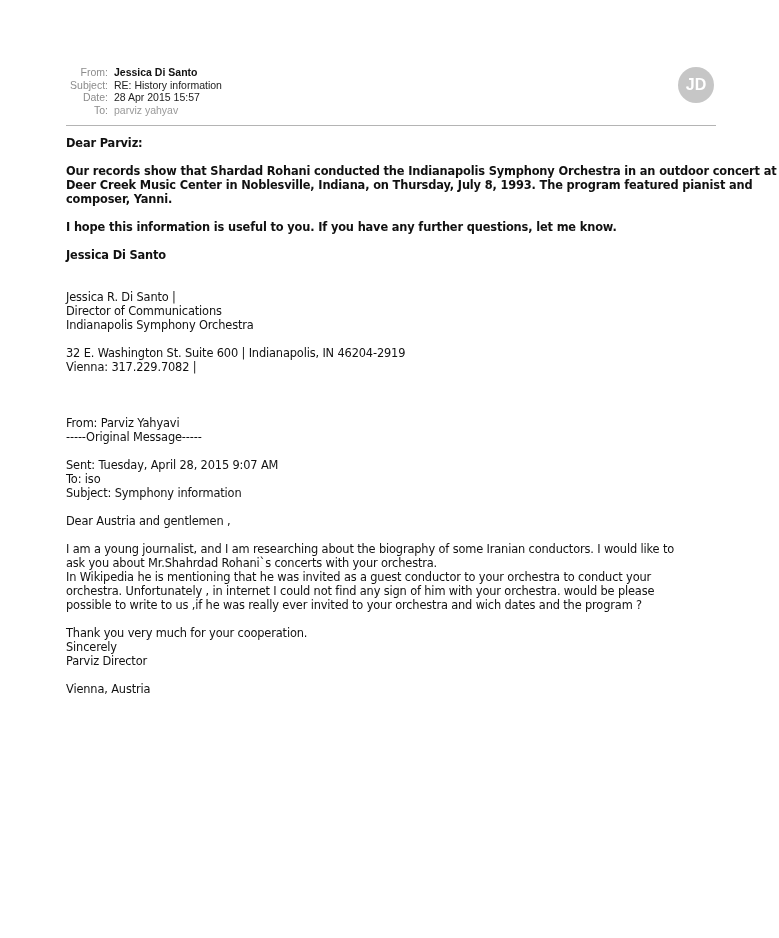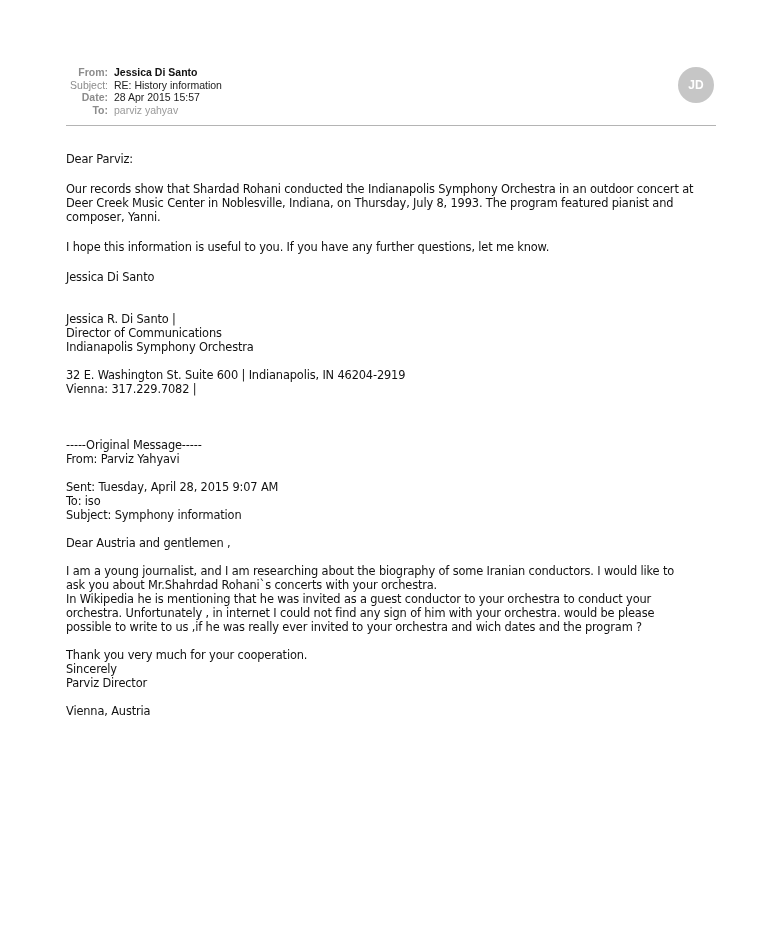--- a/index.html
+++ b/index.html
@@ -29,38 +29,38 @@
       line-height: 12.6px;
     }
     .hdr-row {
       display: flex;
       white-space: nowrap;
     }
     .hdr-label {
       width: 42px;
       text-align: right;
       color: #8c8c8c;
-      font-weight: bold;
+      font-weight: normal;
       padding-right: 6px;
     }
     .hdr-label.subject { font-weight: normal; color: #8c8c8c; }
     .hdr-value { color: #222; }
     .hdr-value.from { font-weight: bold; color: #111; }
     .hdr-value.to { color: #9a9a9a; }
     .avatar {
       position: absolute;
       left: 612px;
       top: 1px;
       width: 36px;
       height: 36px;
       border-radius: 50%;
       background: #c6c6c6;
       color: #ffffff;
       font-family: "Liberation Sans", sans-serif;
-      font-size: 12px;
+      font-size: 16px;
       font-weight: bold;
       display: flex;
       align-items: center;
       justify-content: center;
     }
     .divider {
       position: absolute;
       left: 66px;
       top: 125px;
       width: 650px;
@@ -72,21 +72,22 @@
       left: 66px;
       top: 136px;
       width: 660px;
       font-family: "DejaVu Sans", sans-serif;
       font-size: 11.4px;
       line-height: 14px;
       color: #111;
       letter-spacing: -0.15px;
     }
     .body p {
-      margin: 16px 0 14px 0;
+      margin: 0 0 14px 0;
+      font-weight: bold;
     }
     .line { display: block; white-space: nowrap; }
     .gap { height: 14px; }
     .gap3 { height: 42px; }
   </style>
 </head>
 <body>
 
 <div class="header">
   <div class="hdr-grid">
@@ -130,22 +131,22 @@
     <span class="line">Director of Communications</span>
     <span class="line">Indianapolis Symphony Orchestra</span>
     <div class="gap"></div>
     <span class="line">32 E. Washington St. Suite 600 | Indianapolis, IN 46204-2919</span>
     <span class="line">Vienna: 317.229.7082 |</span>
   </div>
 
   <div class="gap3"></div>
 
   <div>
+    <span class="line">From: Parviz Yahyavi</span>
     <span class="line">-----Original Message-----</span>
-    <span class="line">From: Parviz Yahyavi</span>
     <div class="gap"></div>
     <span class="line">Sent: Tuesday, April 28, 2015 9:07 AM</span>
     <span class="line">To: iso</span>
     <span class="line">Subject: Symphony information</span>
     <div class="gap"></div>
     <span class="line">Dear Austria and gentlemen ,</span>
     <div class="gap"></div>
     <span class="line">I am a young  journalist, and I am researching about the biography of some Iranian conductors. I would like to</span>
     <span class="line">ask you about Mr.Shahrdad Rohani`s concerts with your orchestra.</span>
     <span class="line">In Wikipedia he is mentioning that he was invited as a guest conductor to your orchestra to conduct your</span>

